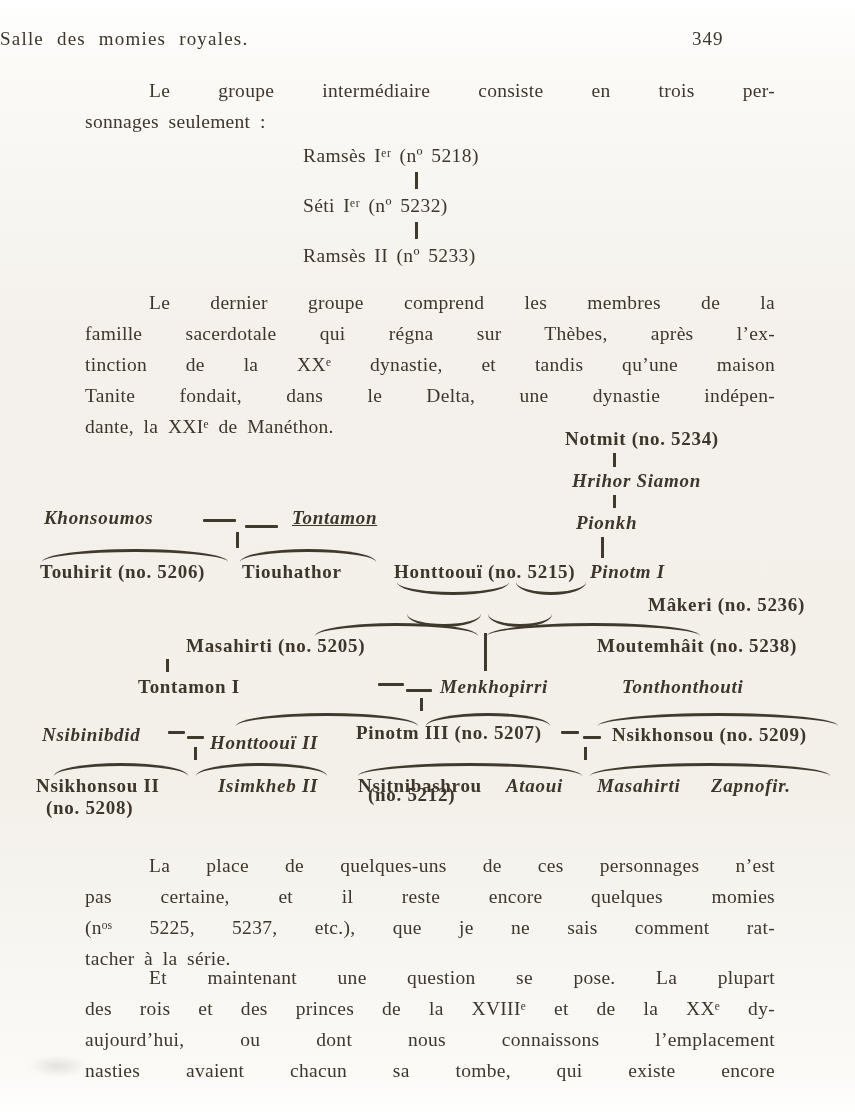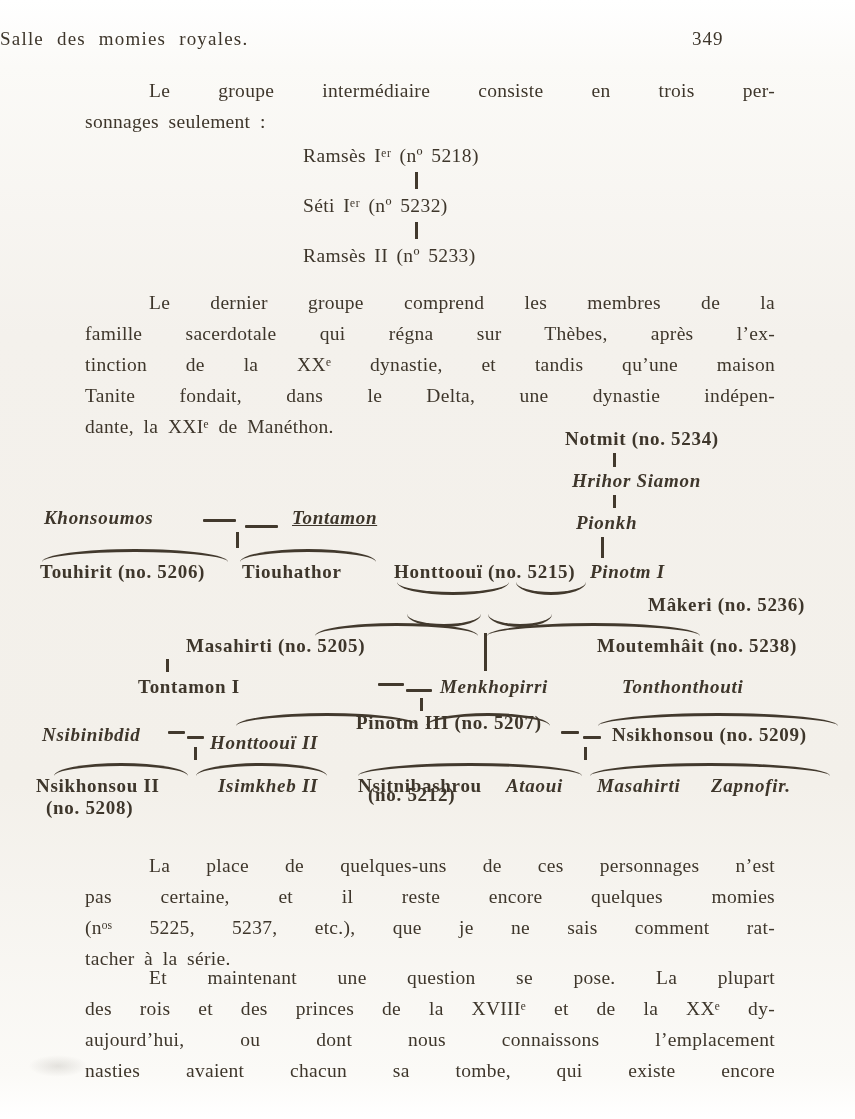--- a/index.html
+++ b/index.html
@@ -124,21 +124,21 @@
     <span class="node it" style="left:622px;top:256px;">Tonthonthouti</span>
     <div class="vline" style="left:420px;top:278px;height:13px;"></div>
 
     <div class="arc-over" style="left:236px;top:293px;width:182px;"></div>
     <div class="arc-over" style="left:426px;top:293px;width:124px;"></div>
     <div class="arc-over" style="left:598px;top:293px;width:240px;"></div>
     <span class="node it" style="left:42px;top:304px;">Nsibinibdid</span>
     <div class="mdash" style="left:168px;top:311px;width:17px;"></div>
     <div class="mdash" style="left:187px;top:316px;width:17px;"></div>
     <span class="node it" style="left:210px;top:304px;margin-top:8px;">Honttoouï II</span>
-    <span class="node" style="left:356px;top:292px;">Pinotm III (no. 5207)</span>
+    <span class="node" style="left:356px;top:302px;">Pinotm III (no. 5207)</span>
     <div class="mdash" style="left:561px;top:311px;width:18px;"></div>
     <div class="mdash" style="left:583px;top:316px;width:18px;"></div>
     <span class="node" style="left:612px;top:304px;">Nsikhonsou (no. 5209)</span>
     <div class="vline" style="left:194px;top:327px;height:13px;"></div>
     <div class="vline" style="left:584px;top:327px;height:13px;"></div>
 
     <div class="arc-over" style="left:54px;top:343px;width:134px;"></div>
     <div class="arc-over" style="left:196px;top:343px;width:131px;"></div>
     <div class="arc-over" style="left:358px;top:343px;width:224px;"></div>
     <div class="arc-over" style="left:590px;top:343px;width:240px;"></div>

